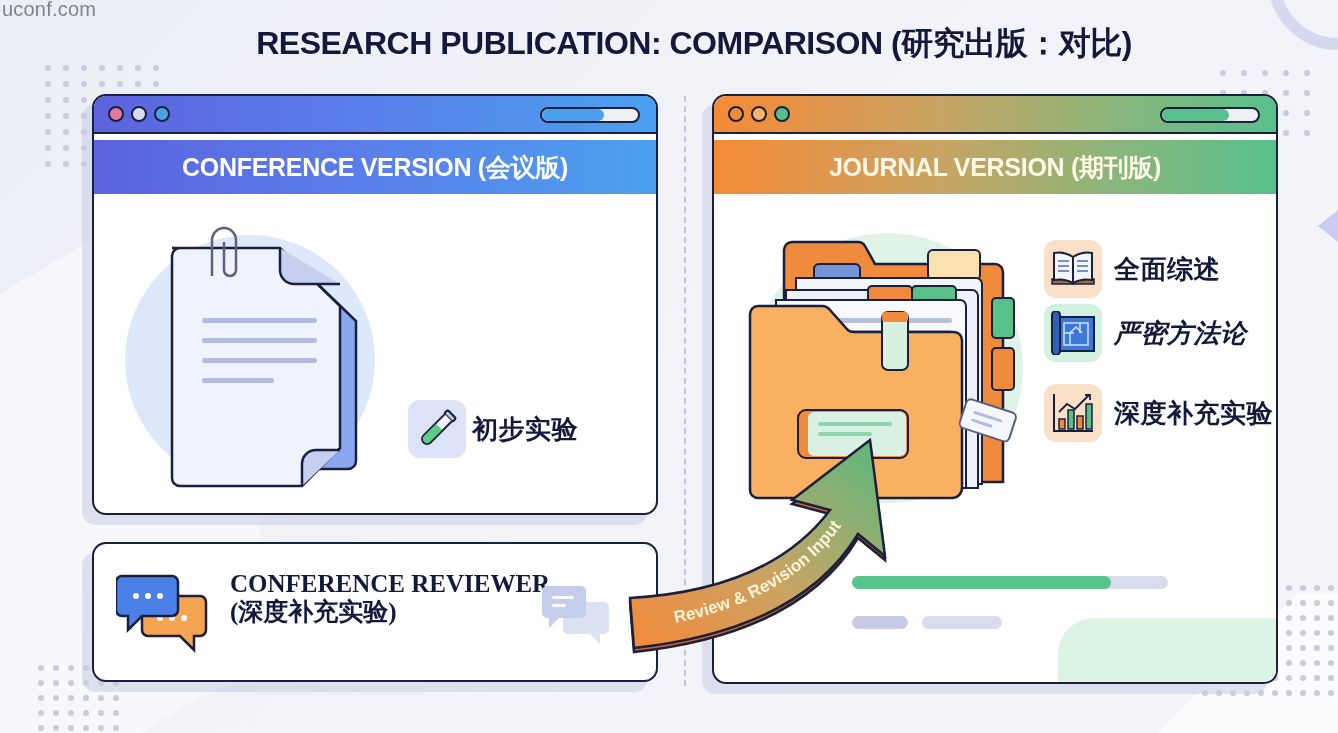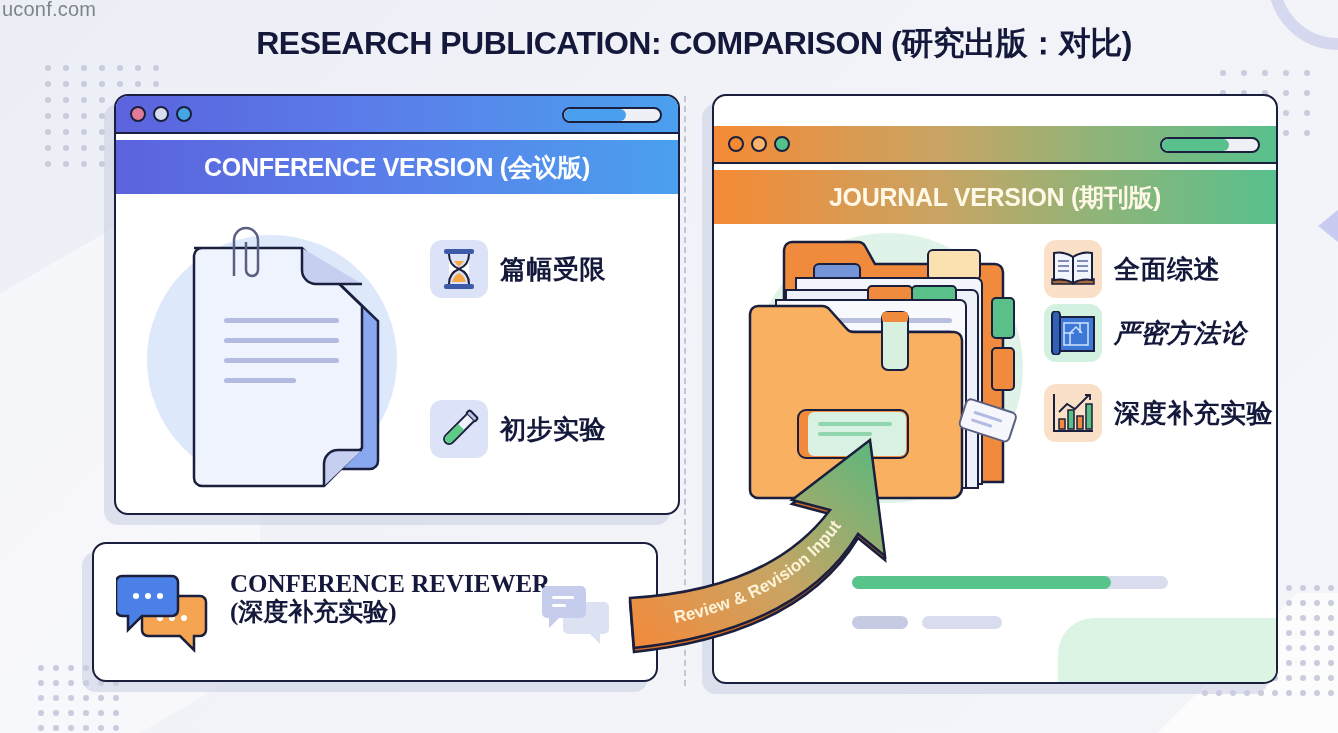--- a/index.html
+++ b/index.html
@@ -41,21 +41,21 @@
     border: 2.5px solid #1a1f3d; border-radius: 9px; background: #eef0f6; overflow: hidden;
   }
   .win-progress .fill { height: 100%; border-radius: 7px; }
   .win-header {
     position: absolute; left: 0; right: 0; top: 44px; height: 54px;
     display: flex; align-items: center; justify-content: center;
     font-size: 25px; font-weight: 700; color: #fff; letter-spacing: -0.3px;
   }
 
   .conf-bar { background: linear-gradient(90deg, #5b63dd 0%, #5a80ea 50%, #4aa0ee 100%); }
-  .jour-bar { background: linear-gradient(90deg, #f58a36 0%, #c9a463 40%, #8cb57a 70%, #58c08c 100%); margin-top: 30px; }
+  .jour-bar { background: linear-gradient(90deg, #f58a36 0%, #c9a463 40%, #8cb57a 70%, #58c08c 100%); }
 
   .feature { position: absolute; display: flex; align-items: center; gap: 12px; }
   .feature-icon {
     width: 58px; height: 58px; border-radius: 12px;
     display: flex; align-items: center; justify-content: center;
   }
   .feature-label { font-size: 26px; font-weight: 700; color: #14183a; letter-spacing: 0.5px; }
 
   .feedback-title { font-size: 25px; font-weight: 700; line-height: 28px; color: #14183a; }
 
@@ -258,21 +258,21 @@
     <span></span>
     <span></span>
     <span></span>
 </div>
 
 <div class="watermark">uconf.com</div>
 <h1 class="main-title" style="width:1388px; left:0;">RESEARCH PUBLICATION: COMPARISON (研究出版：对比)</h1>
 
 <div class="divider"></div>
 
-<div class="window" style="left:92px; top:94px; width:566px; height:421px;margin-left:22px;">
+<div class="window" style="left:92px; top:94px; width:566px; height:421px;">
   <div class="win-titlebar conf-bar">
     <div class="win-dots">
       <div class="win-dot" style="background:#e27a9a;"></div>
       <div class="win-dot" style="background:#d8dcf0;"></div>
       <div class="win-dot" style="background:#46a6e4;"></div>
     </div>
     <div class="win-progress">
       <div class="fill" style="width:65%; background:#4aa0ee;"></div>
     </div>
   </div>
@@ -284,33 +284,21 @@
     <path d="M52 28 h108 l60 58 v142 l-38 38 H60 a8 8 0 0 1 -8 -8 V36 a8 8 0 0 1 8 -8z" fill="#eef3fd" stroke="#1a1f3d" stroke-width="2.5"></path>
     <path d="M160 28 v22 a14 14 0 0 0 14 14 h46" fill="#c7cff0" stroke="#1a1f3d" stroke-width="2.5"></path>
     <path d="M182 266 v-22 a14 14 0 0 1 14 -14 h24" fill="#c7cff0" stroke="#1a1f3d" stroke-width="2.5"></path>
     <rect x="82" y="98" width="115" height="5" rx="2.5" fill="#b3bbe0"></rect>
     <rect x="82" y="118" width="115" height="5" rx="2.5" fill="#b3bbe0"></rect>
     <rect x="82" y="138" width="115" height="5" rx="2.5" fill="#b3bbe0"></rect>
     <rect x="82" y="158" width="72" height="5" rx="2.5" fill="#b3bbe0"></rect>
     <path d="M92 56 V20 a12 12 0 0 1 24 0 V50 a6 6 0 0 1 -12 0 V22" fill="none" stroke="#5b6080" stroke-width="2.5"></path>
   </svg>
 
-  <div class="feature" style="left:314px; top:144px;">
-    <div class="feature-icon" style="background:#dce3f8;">
-      <svg width="38" height="44" viewBox="0 0 38 44">
-        <rect x="4" y="2" width="30" height="5" rx="2" fill="#3b5aa8"></rect>
-        <rect x="4" y="37" width="30" height="5" rx="2" fill="#3b5aa8"></rect>
-        <path d="M9 7 Q9 18 19 22 Q9 26 9 37 M29 7 Q29 18 19 22 Q29 26 29 37" fill="#fff" stroke="#1a1f3d" stroke-width="2"></path>
-        <path d="M12 35 Q14 28 19 26 Q24 28 26 35z" fill="#f5a845"></path>
-        <path d="M14 14 h10 l-5 6z" fill="#f5a845"></path>
-      </svg>
-    </div>
-    <span class="feature-label">篇幅受限</span>
-  </div>
-  <div class="feature" style="left:314px; top:304px;">
+  <div class="feature" style="left:314px; top:304px;gap:6px;">
     <div class="feature-icon" style="background:#dce3f8;">
       <svg width="46" height="46" viewBox="0 0 46 46">
         <g transform="rotate(45 23 23)">
           <rect x="17" y="2" width="12" height="5" rx="2" fill="#b9c3e8" stroke="#1a1f3d" stroke-width="2"></rect>
           <path d="M18 7 v30 a5 5 0 0 0 10 0 v-30" fill="#eef3fd" stroke="#1a1f3d" stroke-width="2"></path>
           <path d="M19 20 h8 v17 a4 4 0 0 1 -8 0z" fill="#5ccb85"></path>
         </g>
       </svg>
     </div>
     <span class="feature-label">初步实验</span>

